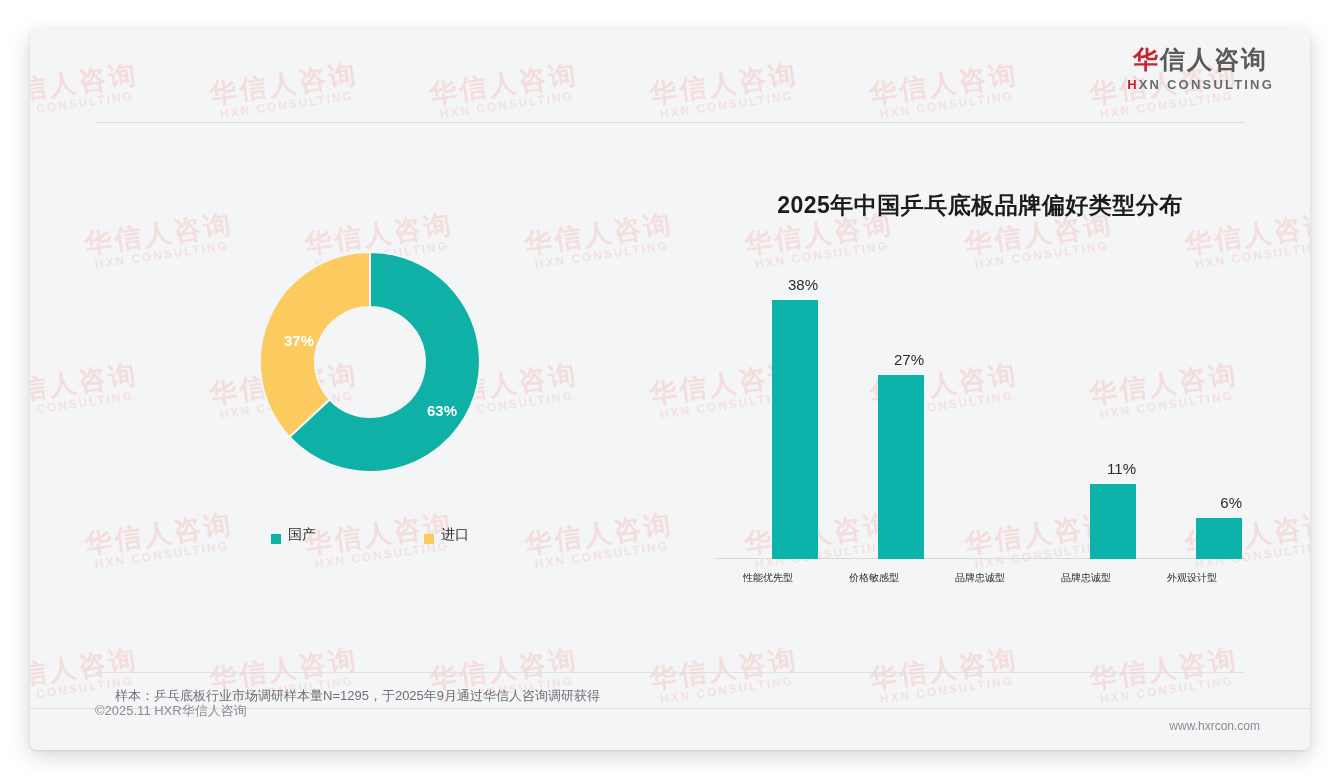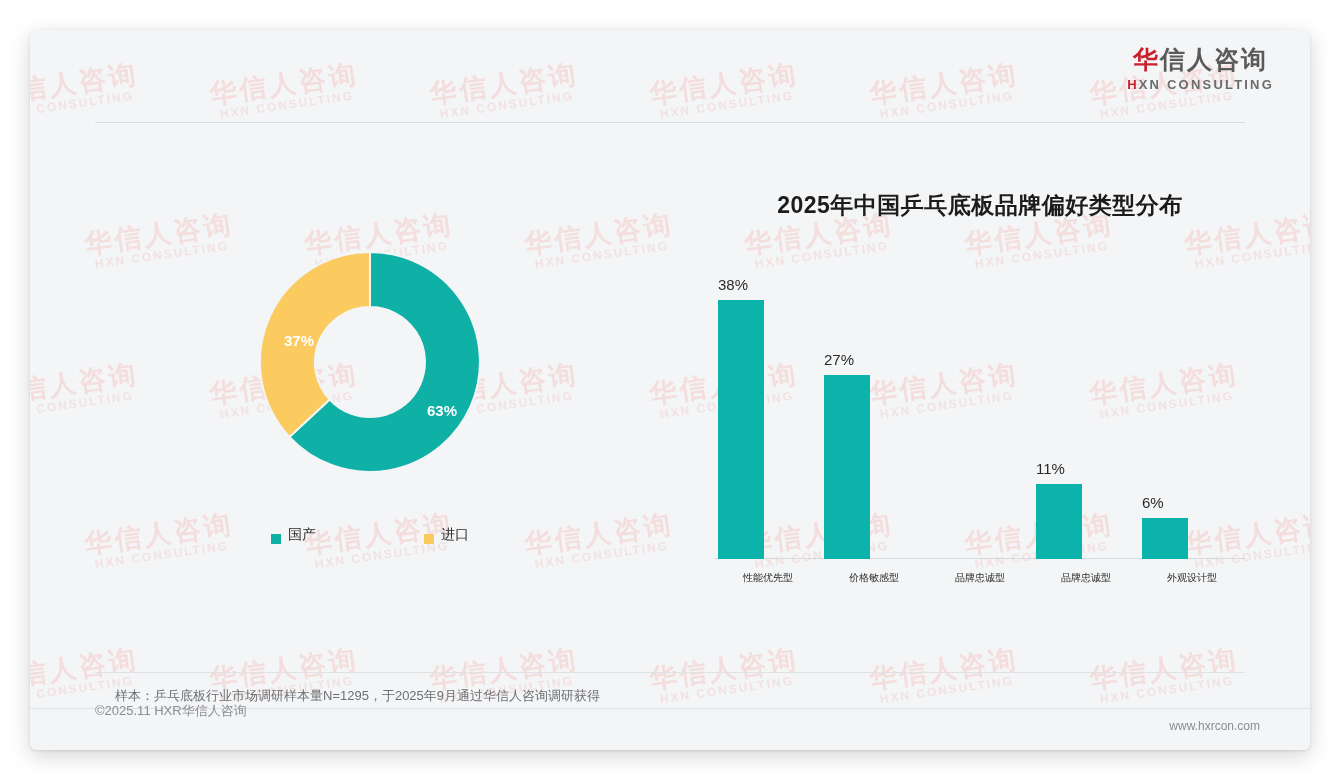--- a/index.html
+++ b/index.html
@@ -112,21 +112,21 @@
   #bar-area {
     position: relative;
     width: 530px; height: 300px;
     margin: 38px auto 0 auto;
   }
   .bar-col {
     position: absolute; bottom: 0;
     width: 100px;
     height: 100%;
     display: flex; flex-direction: column; justify-content: flex-end;
-    align-items: flex-start;
+    align-items: flex-end;
   }
   .bar-value {
     font-size: 15px; color: #2b2b2b; margin-bottom: 7px;
   }
   .bar-rect { width: 46px; }
   .bar-axis {
     position: absolute; left: 0; bottom: 0; width: 530px; height: 1px;
     background: #d8d9da;
   }
   .bar-cat {

